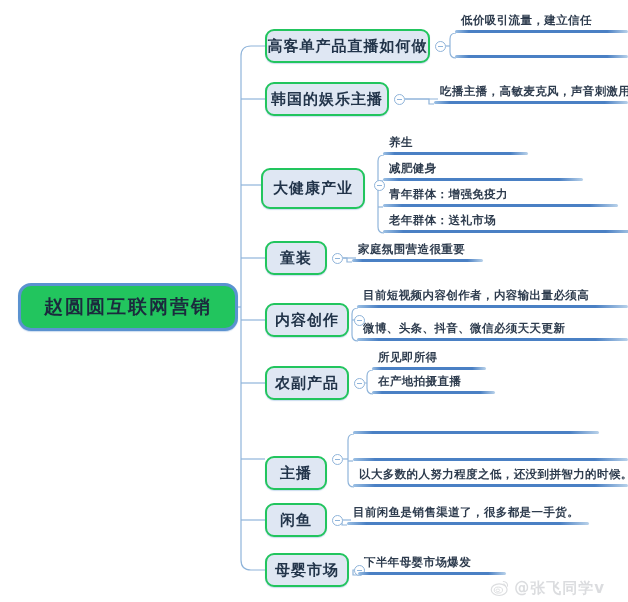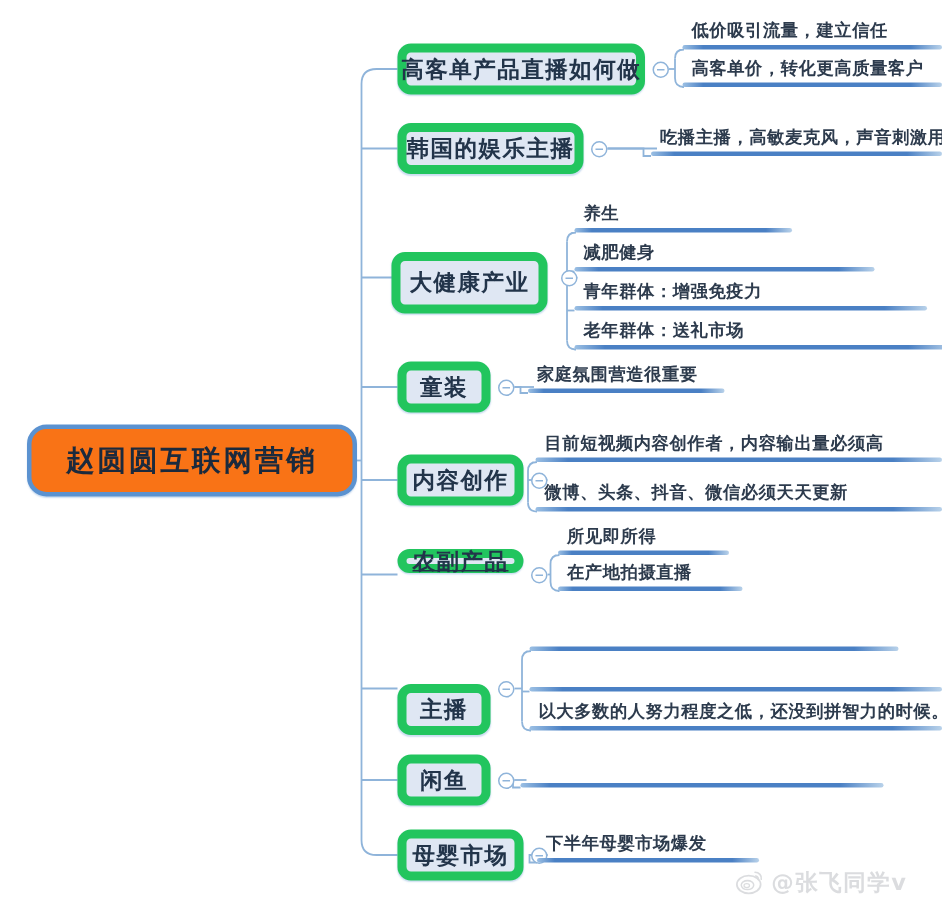--- a/index.html
+++ b/index.html
@@ -11,31 +11,31 @@
     overflow:hidden;
     position:relative;
   }
   #canvas{position:absolute;left:0;top:0;width:628px;height:602px;}
   svg.wires{position:absolute;left:0;top:0;width:628px;height:602px;pointer-events:none;}
 
   .node{
     position:absolute;
     box-sizing:border-box;
     background:#dfe7f3;
-    border:6px solid #22c55e;
+    border:2px solid #22c55e;
     border-radius:9px;
     color:#1f3category;
     color:#233246;
     display:flex;align-items:center;justify-content:center;
     white-space:nowrap;
     letter-spacing:1px;
     box-shadow:0 1px 1px rgba(110,158,212,.35);
   }
   .node.root{
-    background:#f97316;
+    background:#22c55e;
     border:3px solid #5b92d0;
     border-radius:13px;
     font-size:19px;
     font-weight:bold;
     letter-spacing:2px;
     color:#1b2a3d;
   }
   .node.branch{
     font-size:15px;
     font-weight:bold;
@@ -147,21 +147,20 @@
   <div id="nodes">
       <div class="node root" style="left: 18px; top: 283px; width: 220px; height: 48px;">赵圆圆互联网营销</div>
       <div class="node branch" style="left: 265px; top: 29px; width: 165px; height: 34px;">高客单产品直播如何做</div>
       <div class="toggle" style="left: 435px; top: 40.5px;"></div>
       <div class="leaf" style="left: 455px; top: 13px; width: 173px; height: 20px;">
         <div class="leaf-bar" style="width: 173px;"></div>
         <div class="leaf-text">低价吸引流量，建立信任</div>
       </div>
       <div class="leaf" style="left: 455px; top: 38px; width: 173px; height: 20px;">
         <div class="leaf-bar" style="width: 173px;"></div>
-        <div class="leaf-text">高客单价，转化更高质量客户</div>
       </div>
       <div class="node branch" style="left: 265px; top: 82px; width: 124px; height: 34px;">韩国的娱乐主播</div>
       <div class="toggle" style="left: 394px; top: 93.5px;"></div>
       <div class="leaf" style="left: 434px; top: 84px; width: 194px; height: 20px;">
         <div class="leaf-bar" style="width: 194px;"></div>
         <div class="leaf-text">吃播主播，高敏麦克风，声音刺激用户</div>
       </div>
       <div class="node branch" style="left: 261px; top: 168px; width: 104px; height: 41px;">大健康产业</div>
       <div class="toggle" style="left: 374px; top: 179.5px;"></div>
       <div class="leaf" style="left: 383px; top: 135px; width: 145px; height: 20px;">
@@ -189,21 +188,21 @@
       <div class="node branch" style="left: 265px; top: 303px; width: 84px; height: 34px;">内容创作</div>
       <div class="toggle" style="left: 354px; top: 314.5px;"></div>
       <div class="leaf" style="left: 357px; top: 288px; width: 271px; height: 20px;">
         <div class="leaf-bar" style="width: 271px;"></div>
         <div class="leaf-text">目前短视频内容创作者，内容输出量必须高</div>
       </div>
       <div class="leaf" style="left: 357px; top: 321px; width: 271px; height: 20px;">
         <div class="leaf-bar" style="width: 271px;"></div>
         <div class="leaf-text">微博、头条、抖音、微信必须天天更新</div>
       </div>
-      <div class="node branch" style="left: 265px; top: 366px; width: 84px; height: 16px; text-decoration: underline;">农副产品</div>
+      <div class="node branch" style="left: 265px; top: 366px; width: 84px; height: 34px;">农副产品</div>
       <div class="toggle" style="left: 354px; top: 377.5px;"></div>
       <div class="leaf" style="left: 372px; top: 350px; width: 114px; height: 20px;">
         <div class="leaf-bar" style="width: 114px;"></div>
         <div class="leaf-text">所见即所得</div>
       </div>
       <div class="leaf" style="left: 372px; top: 374px; width: 123px; height: 20px;">
         <div class="leaf-bar" style="width: 123px;"></div>
         <div class="leaf-text">在产地拍摄直播</div>
       </div>
       <div class="node branch" style="left: 265px; top: 456px; width: 62px; height: 34px;">主播</div>
@@ -215,20 +214,21 @@
         <div class="leaf-bar" style="width: 275px;"></div>
       </div>
       <div class="leaf" style="left: 353px; top: 467px; width: 275px; height: 20px;">
         <div class="leaf-bar" style="width: 275px;"></div>
         <div class="leaf-text">以大多数的人努力程度之低，还没到拼智力的时候。'</div>
       </div>
       <div class="node branch" style="left: 265px; top: 503px; width: 62px; height: 34px;">闲鱼</div>
       <div class="toggle" style="left: 332px; top: 514.5px;"></div>
       <div class="leaf" style="left: 347px; top: 505px; width: 242px; height: 20px;">
         <div class="leaf-bar" style="width: 242px;"></div>
+        <div class="leaf-text">目前闲鱼是销售渠道了，很多都是一手货。</div>
       </div>
       <div class="node branch" style="left: 265px; top: 553px; width: 84px; height: 34px; text-align: right;">母婴市场</div>
       <div class="toggle" style="left: 354px; top: 564.5px;"></div>
       <div class="leaf" style="left: 358px; top: 555px; width: 148px; height: 20px;">
         <div class="leaf-bar" style="width: 148px;"></div>
         <div class="leaf-text">下半年母婴市场爆发</div>
       </div>
     </div>
 
   <div class="watermark">

